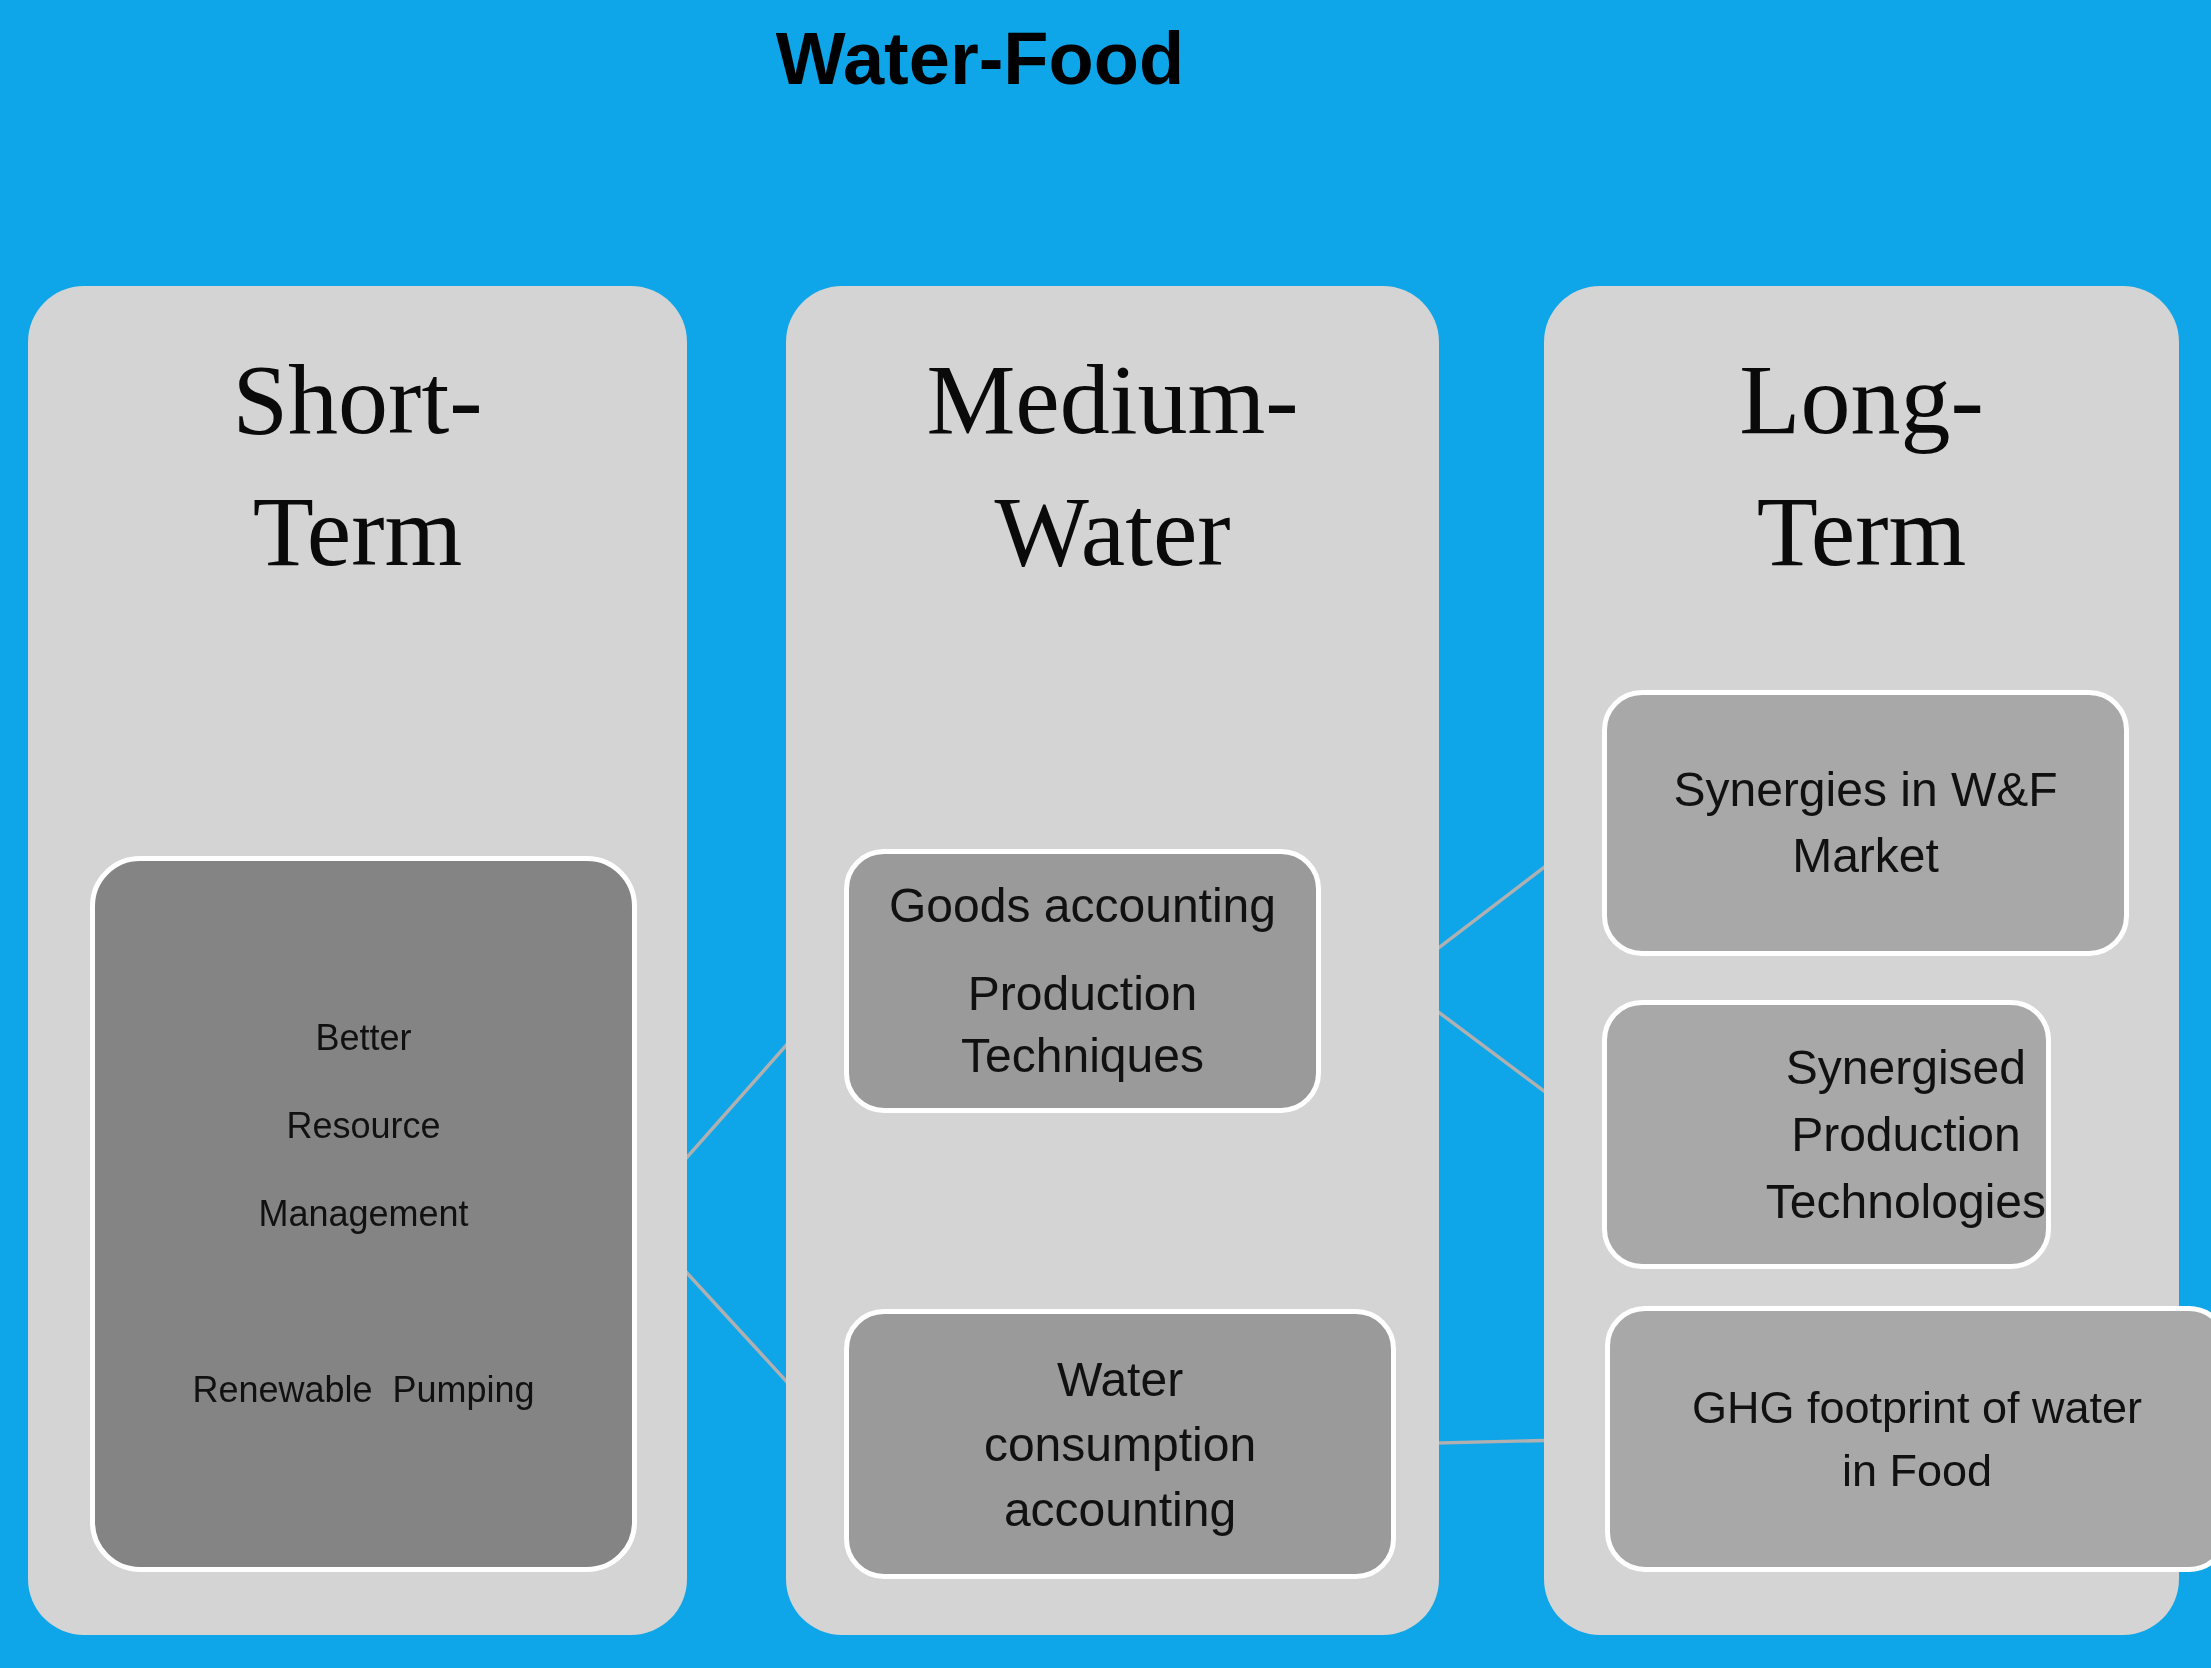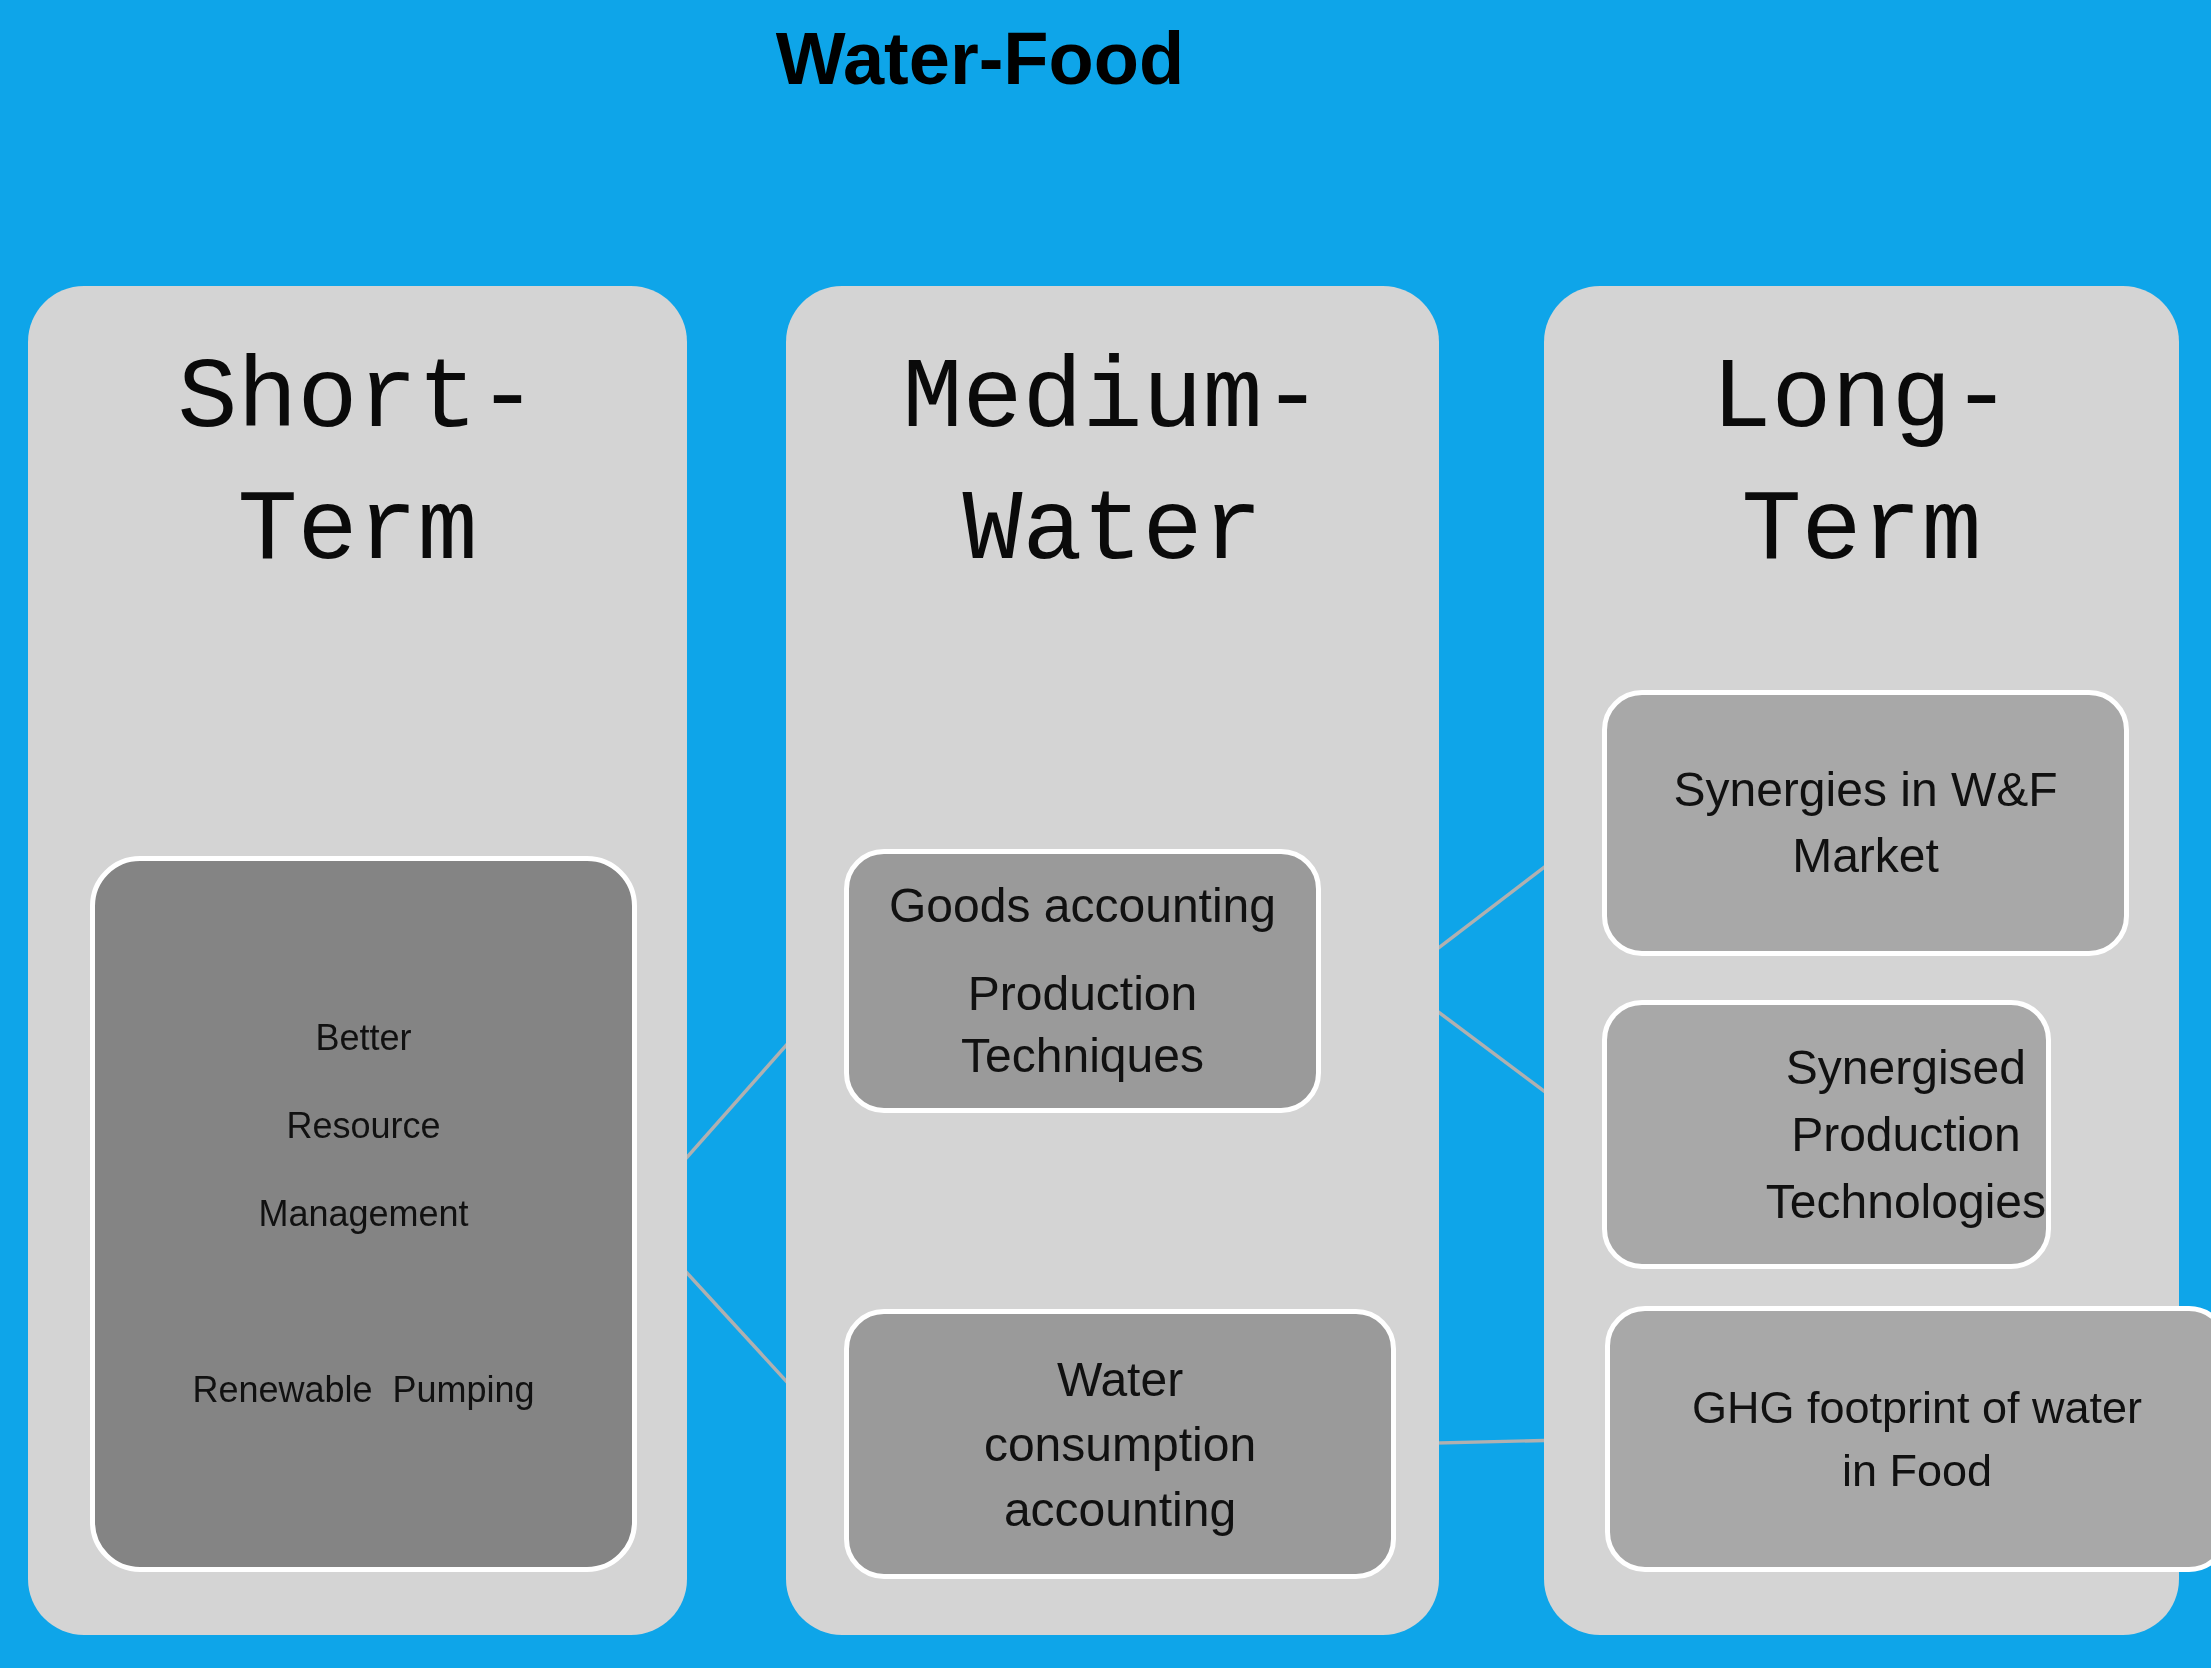--- a/index.html
+++ b/index.html
@@ -22,21 +22,21 @@
     top:286px;height:1349px;
     background:#d4d4d4;
     border-radius:56px;
   }
   .col-short{left:28px;width:659px;}
   .col-medium{left:786px;width:653px;}
   .col-long{left:1544px;width:635px;}
   .col-header{
     margin-top:48px;
     text-align:center;
-    font-family:Liberation Mono, monospace;
+    font-family:Liberation Serif, serif;
     font-size:100px;line-height:1.32;
     color:#0a0a0a;
     white-space:pre-line;
   }
   .node{
     position:absolute;
     background:#9a9a9a;
     border:5px solid #ffffff;
     border-radius:40px;
     box-sizing:border-box;

